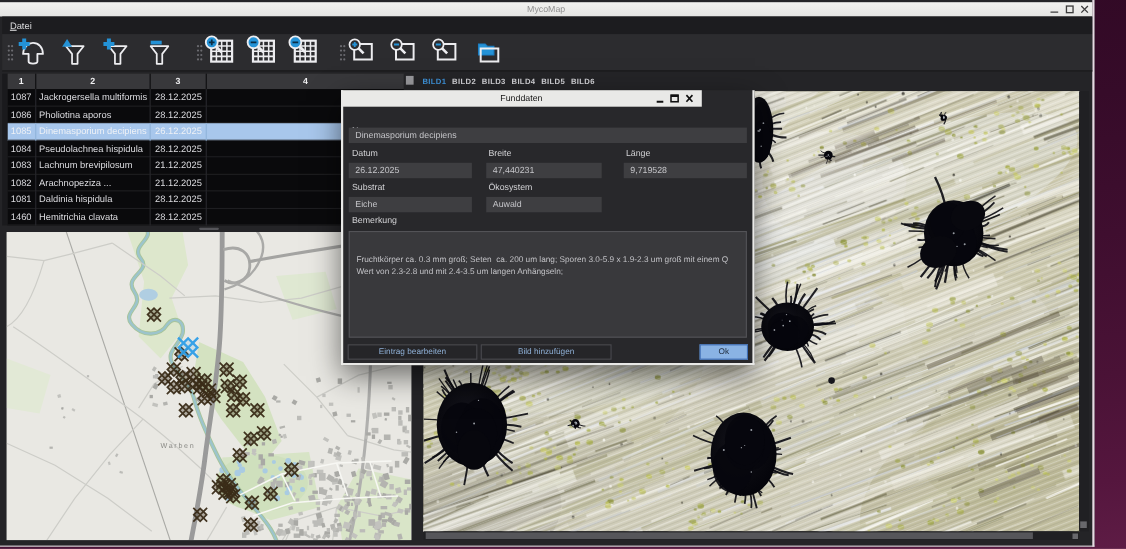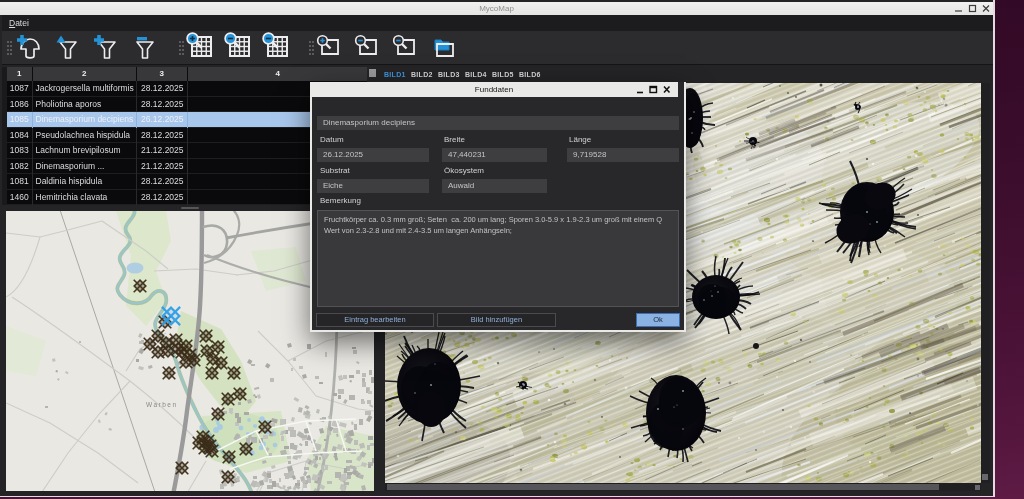--- a/index.html
+++ b/index.html
@@ -34,25 +34,25 @@
 .tab.on { color:#3f95dd; }
 #photo { position:absolute; left:385px; top:83px; width:596px; height:400px; overflow:hidden; background:#c6c3b0; }
 #vscroll { position:absolute; left:981px; top:83px; width:9px; height:400px; background:#202023; }
 #vscroll div { position:absolute; left:1px; top:391px; width:6px; height:6px; background:#68686c; }
 #hscroll { position:absolute; left:385px; top:483px; width:596px; height:8px; background:#202023; }
 #hscroll .thumb { position:absolute; left:2px; top:1px; width:552px; height:6px; background:#56565a; }
 #hscroll .arr { position:absolute; right:1px; top:1.5px; width:5px; height:5px; background:#68686c; }
 #dialog { position:absolute; left:310px; top:82px; width:376px; height:250px; background:#28282b;
   border-left:2px solid #e9e9e7; border-right:2px solid #e9e9e7; border-bottom:2px solid #e9e9e7;
   box-shadow:0 10px 26px rgba(0,0,0,0.55); }
-#dtitle { position:absolute; left:-2px; top:0; width:368px; height:15px; background:#e9e9e7; color:#141414; font-size:8px; text-align:center; line-height:15px; }
+#dtitle { position:absolute; left:-2px; top:0; width:328px; height:15px; background:#e9e9e7; color:#141414; font-size:8px; text-align:center; line-height:15px; }
 #dctl2 { position:absolute; right:5px; top:0; }
 .dlabel { position:absolute; color:#d2d2d5; font-size:8px; }
 .dfield { position:absolute; background:#3e3e41; color:#c4c4c8; font-size:8px; line-height:14px; padding-left:6px; height:14px; }
-#dtext { position:absolute; left:5px; top:128px; width:362px; height:97px; background:#39393c; border:1px solid #535357; color:#c2c2c6; font-size:7.5px; line-height:10.5px; padding:4px 6px; }
+#dtext { position:absolute; left:5px; top:128px; width:362px; height:97px; background:#39393c; border:1px solid #535357; color:#c2c2c6; font-size:7.5px; line-height:10.5px; padding:20px 6px; }
 .dbtn { position:absolute; top:231px; height:14px; background:#252528; border:1px solid #4a4a4f; color:#8fb0d6; font-size:7.5px; text-align:center; line-height:12px; }
 #okbtn { position:absolute; top:231px; left:324px; width:44px; height:14px; background:#8ab3e4; border:1px solid #3d6db5; color:#1c2838; font-size:7.5px; text-align:center; line-height:12px; }
 </style></head>
 <body>
 <div id="win">
   <div id="titlebar">MycoMap<svg id="wctl2" width="40" height="13" viewBox="0 0 40 13">
         <path d="M2,9 H9" stroke="#3c3c3c" stroke-width="1.2"></path>
         <rect x="16.5" y="3.5" width="6" height="6" fill="none" stroke="#3c3c3c" stroke-width="1.2"></rect>
         <path d="M30,3.5 L36,9.5 M36,3.5 L30,9.5" stroke="#3c3c3c" stroke-width="1.2"></path>
       </svg></div>
@@ -194,21 +194,21 @@
         <div class="c4"></div>
       </div>
       <div class="trow">
         <div class="c1">1083</div>
         <div class="c2">Lachnum brevipilosum</div>
         <div class="c3">21.12.2025</div>
         <div class="c4"></div>
       </div>
       <div class="trow">
         <div class="c1">1082</div>
-        <div class="c2">Dinemasporium ...</div>
+        <div class="c2">Arachnopeziza ...</div>
         <div class="c3">21.12.2025</div>
         <div class="c4"></div>
       </div>
       <div class="trow">
         <div class="c1">1081</div>
         <div class="c2">Daldinia hispidula</div>
         <div class="c3">28.12.2025</div>
         <div class="c4"></div>
       </div>
       <div class="trow">

